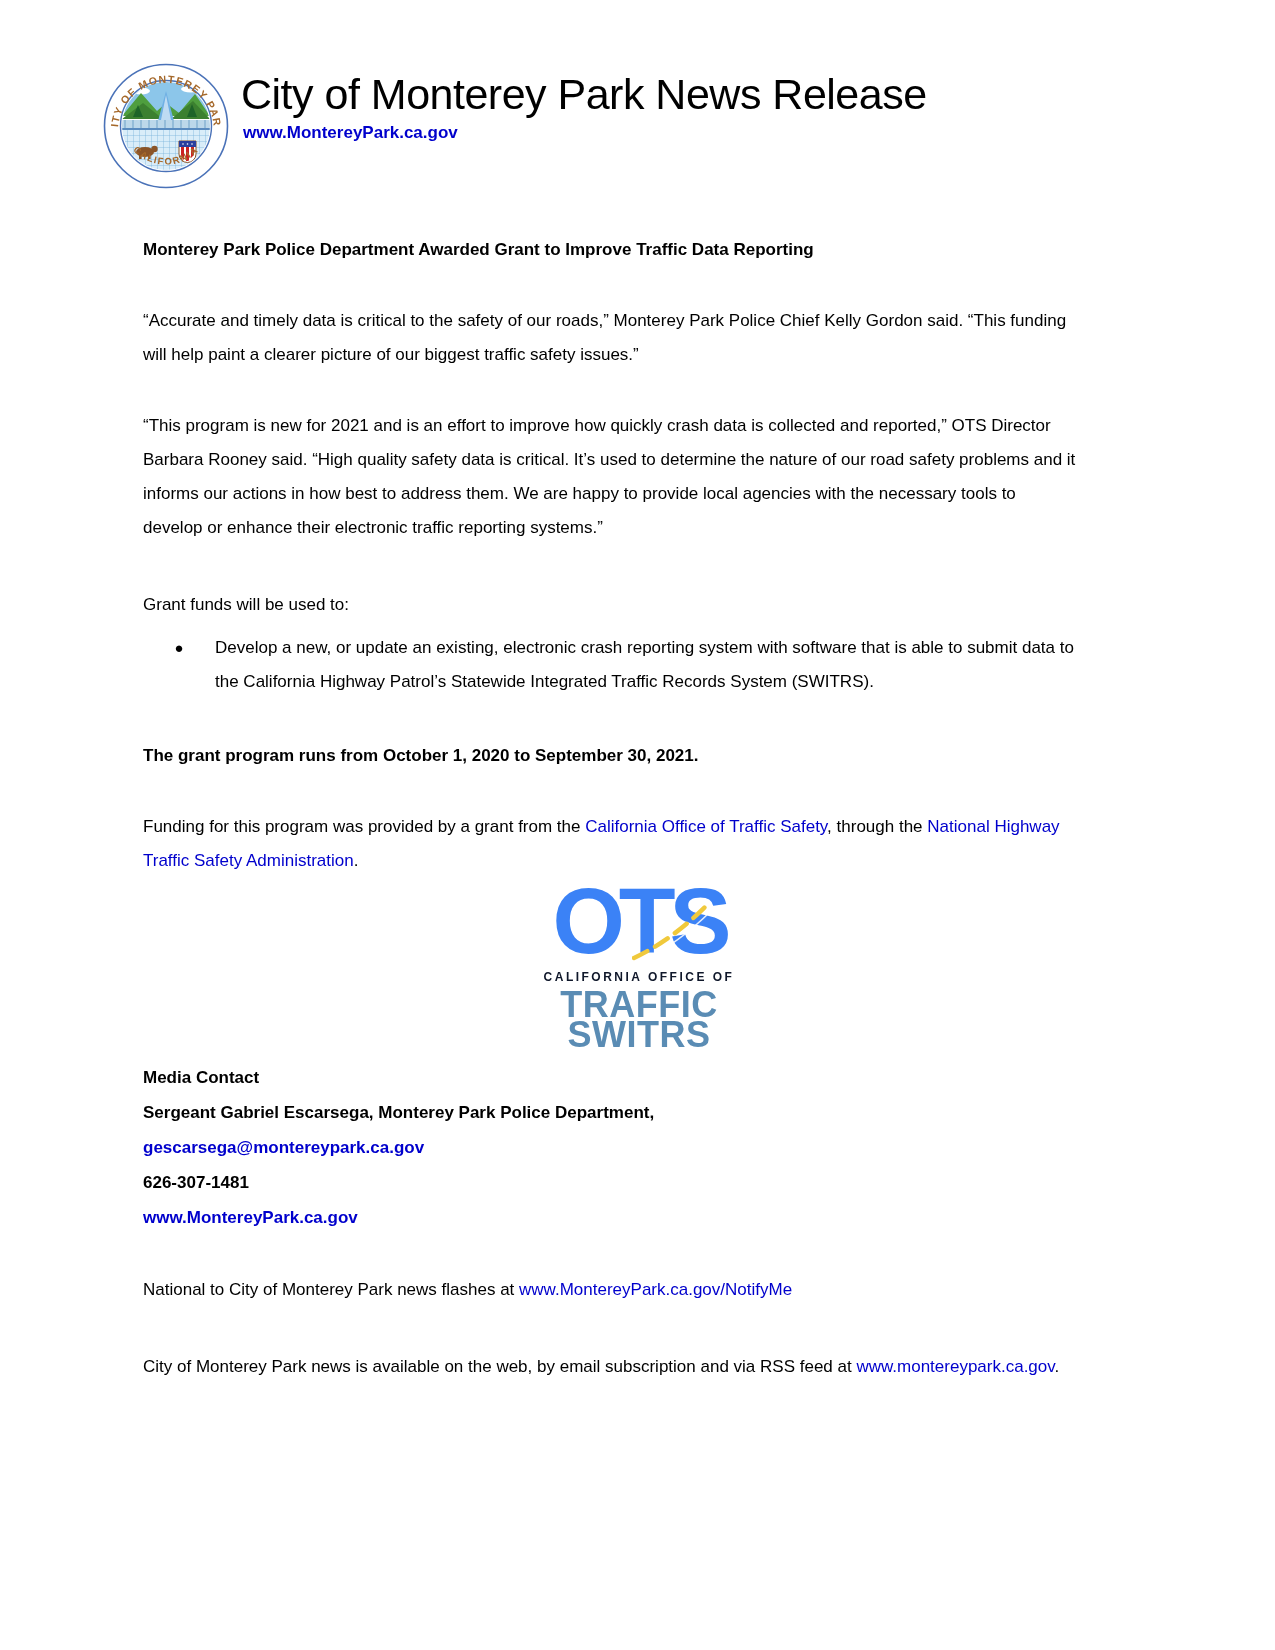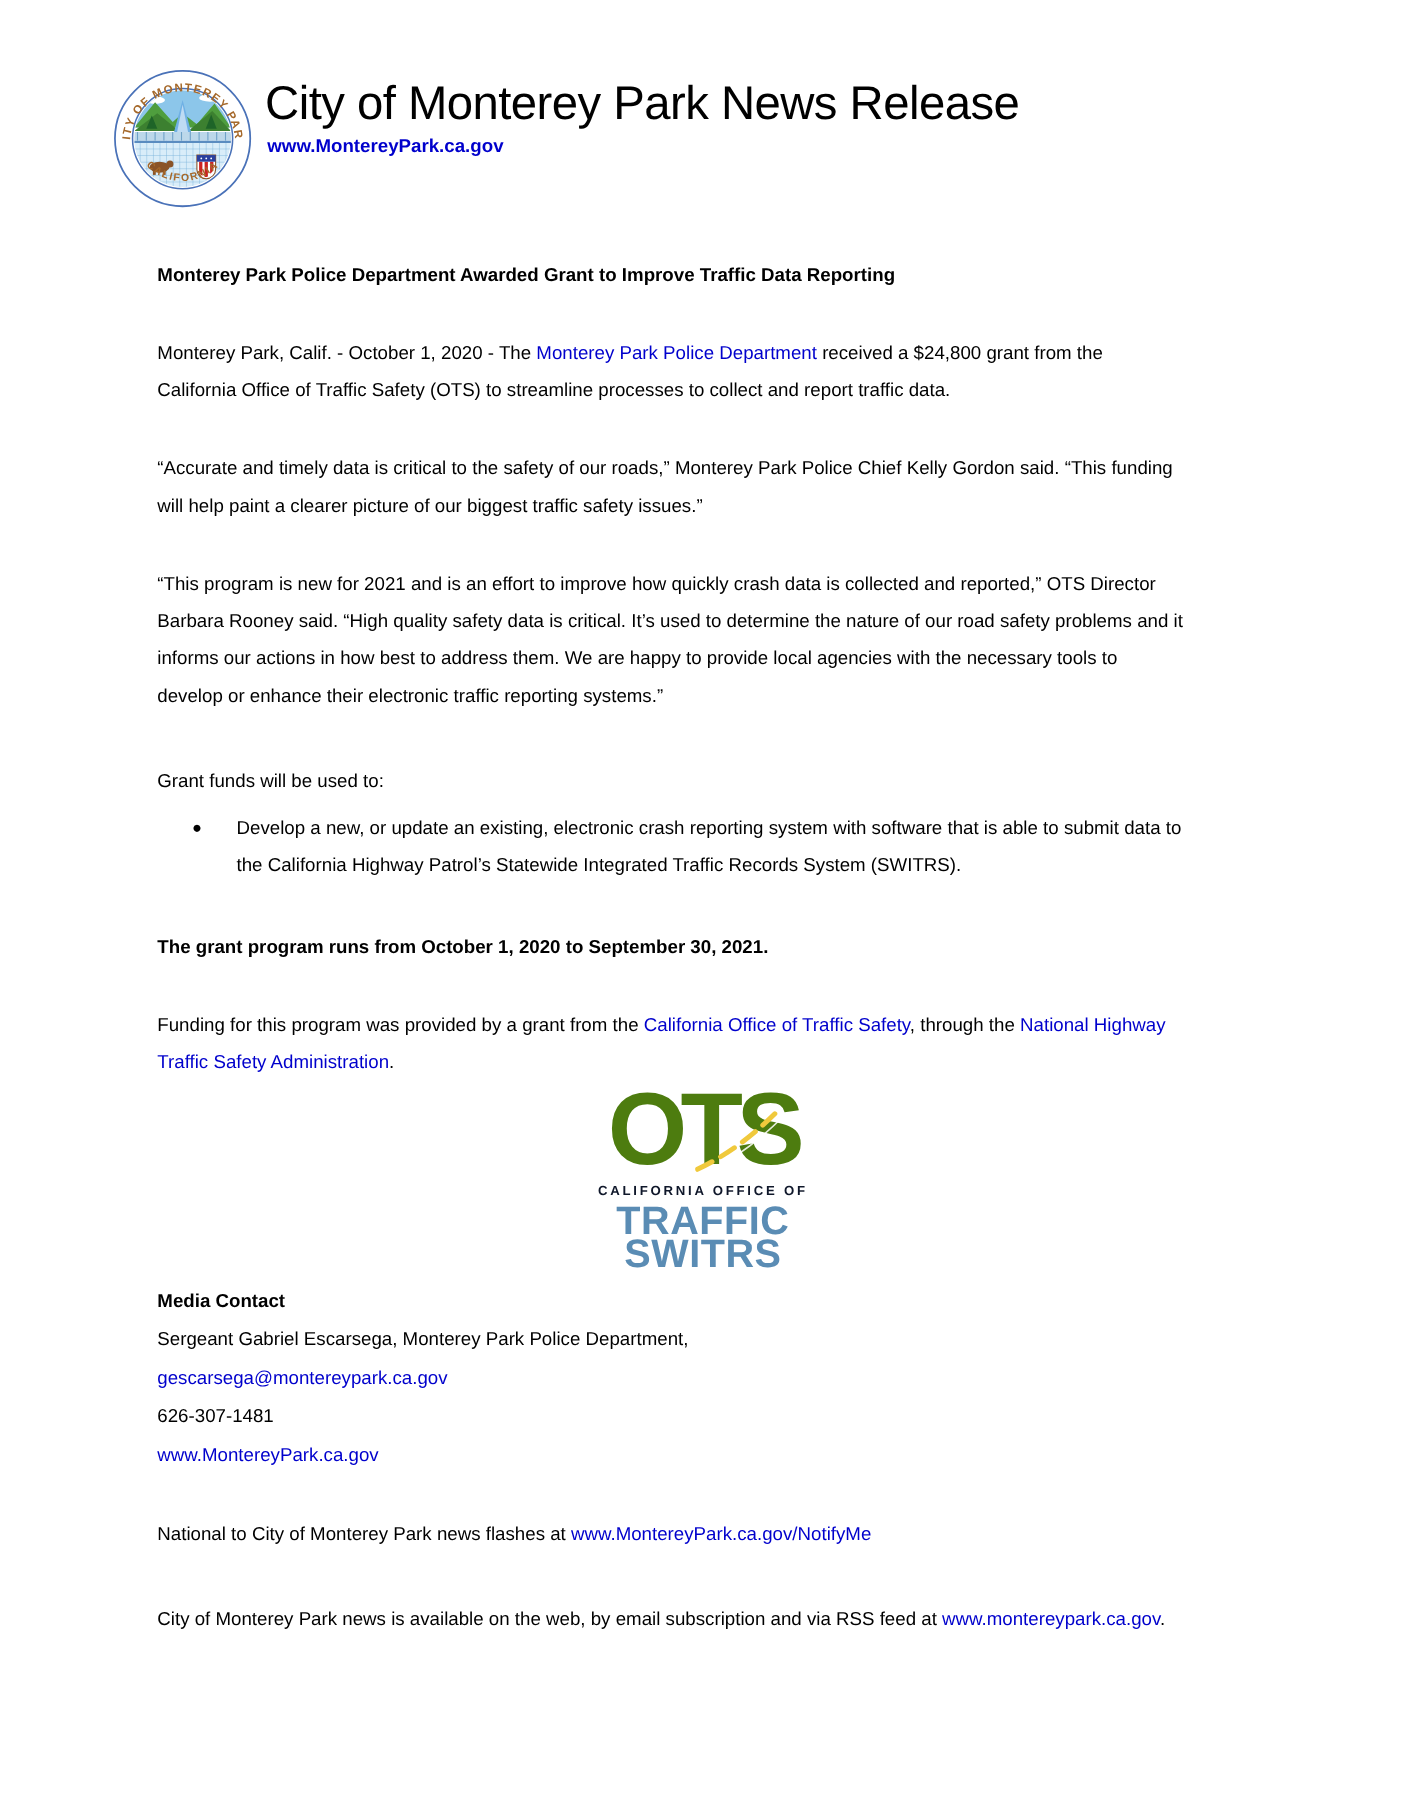--- a/index.html
+++ b/index.html
@@ -19,30 +19,30 @@
   .headline { font-size:17px; font-weight:700; line-height:34px; }
   p.body { margin-top:37px; }
   .link { color:#0000cc; text-decoration:none; cursor:pointer; }
   .bullet-item { margin-top:9px; display:flex; }
   .bullet-dot { width:72px; flex:0 0 auto; text-align:center; font-size:15px; }
   .bullet-text { flex:1 1 auto; }
 
   
   .ots-logo { margin-top:8px; width:100%; text-align:center; padding-left:58px; }
   .ots-acronym-wrap { position:relative; display:inline-block; line-height:70px; }
-  .ots-acronym { font-size:93px; font-weight:700; letter-spacing:-6px; color:#4d7c0f; line-height:70px; }
+  .ots-acronym { font-size:93px; font-weight:700; letter-spacing:-6px; color:#3b82f6; line-height:70px; }
   .ots-road { position:absolute; right:2px; bottom:-6px; pointer-events:none; }
   .ots-caption1 { font-size:12px; font-weight:700; letter-spacing:2.5px; color:#0f172a; line-height:14px; margin-top:5px; }
   .ots-caption2, .ots-caption3 { font-size:36px; font-weight:700; letter-spacing:0.5px; color:#5a8cb4; line-height:29px; }
   .ots-caption2 { margin-top:6px; }
   .ots-caption3 { margin-top:1px; }
 
   
   .contact-heading { margin-top:12px; font-weight:700; }
-  p.contact-line { margin-top:1px; }
+  p.contact-line { margin-top:1px;font-weight:bold; }
   p.subscribe { margin-top:38px; }
   p.rss { margin-top:47px; line-height:25px; }
 </style>
 </head>
 <body>
 
 <div class="page">
 
   <header class="masthead">
     <div class="seal">
@@ -100,21 +100,20 @@
     </div>
     <div class="masthead-text">
       <div class="site-title">City of Monterey Park News Release</div>
       <a class="masthead-link">www.MontereyPark.ca.gov</a>
     </div>
   </header>
 
   <main>
     <h2 class="headline">Monterey Park Police Department Awarded Grant to Improve Traffic Data Reporting</h2>
 
-    <p class="body"><span>Monterey Park, Calif. - October 1, 2020 - The </span><a class="link">Monterey Park Police Department</a><span> received a $24,800 grant from the California Office of Traffic Safety (OTS) to streamline processes to collect and report traffic data.</span></p>
 
     <p class="body">“Accurate and timely data is critical to the safety of our roads,” Monterey Park Police Chief Kelly Gordon said. “This funding will help paint a clearer picture of our biggest traffic safety issues.”</p>
 
     <p class="body">“This program is new for 2021 and is an effort to improve how quickly crash data is collected and reported,” OTS Director Barbara Rooney said. “High quality safety data is critical. It’s used to determine the nature of our road safety problems and it informs our actions in how best to address them. We are happy to provide local agencies with the necessary tools to develop or enhance their electronic traffic reporting systems.”</p>
 
     <p class="body" style="margin-top:43px;">Grant funds will be used to:</p>
 
     <div class="bullet-item">
       <span class="bullet-dot">●</span>
       <span class="bullet-text">Develop a new, or update an existing, electronic crash reporting system with software that is able to submit data to the California Highway Patrol’s Statewide Integrated Traffic Records System (SWITRS).</span>

